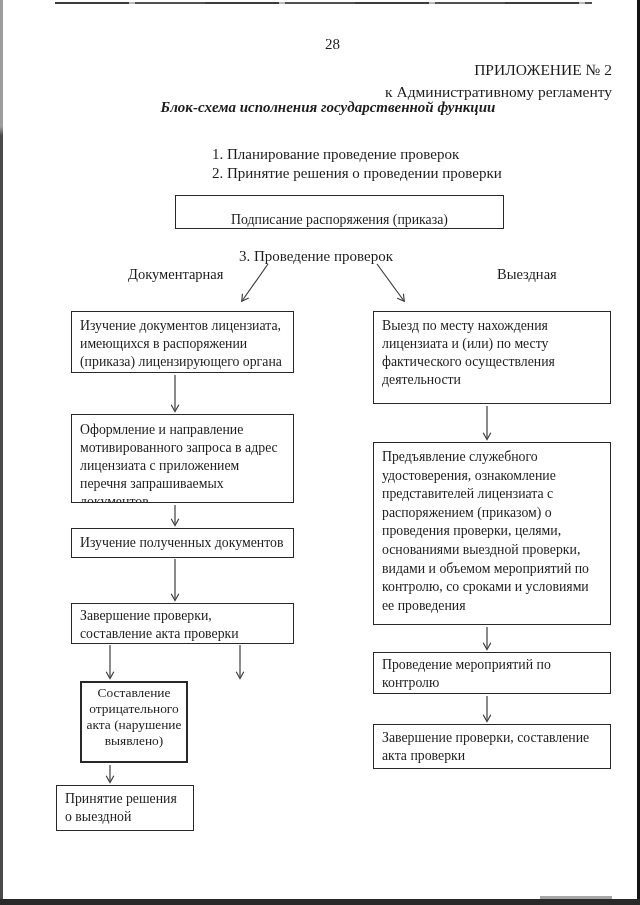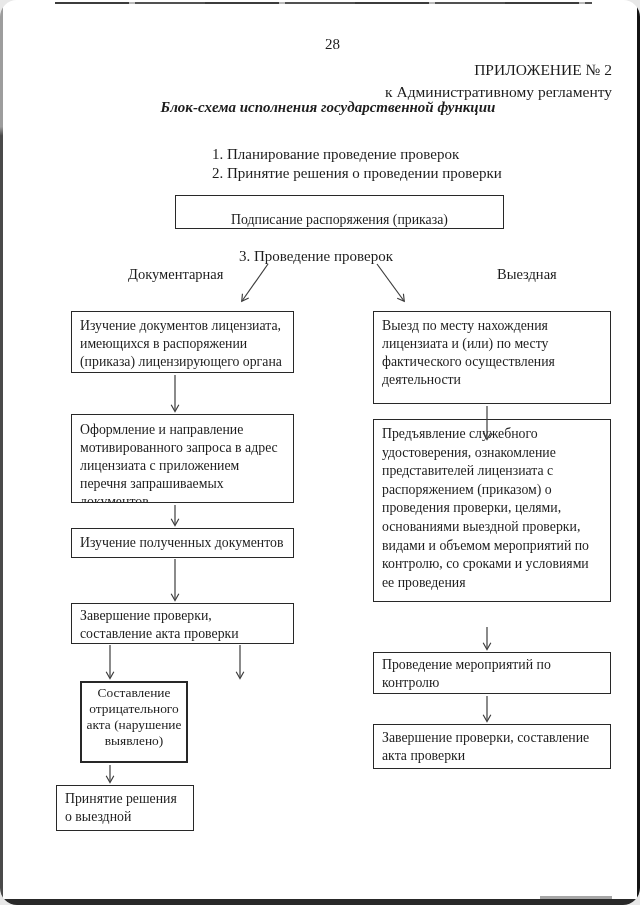--- a/index.html
+++ b/index.html
@@ -6,21 +6,21 @@
   * { box-sizing: border-box; }
   html,body { margin:0; padding:0; }
   body {
     width:640px; height:905px;
     font-family:"Liberation Serif","DejaVu Serif",serif;
     color:var(--ink);
     background:#e8e8e8;
   }
   .page {
     position:relative; width:640px; height:905px;
-    background:var(--paper); overflow:hidden;border-radius:17px;
+    background:var(--paper); overflow:hidden;
   }
   
   .edge { position:absolute; }
   .edge-left   { left:0; top:0; width:3px; height:905px;
                  background:linear-gradient(#9d9d9d 0 14%, #4a4a4a 15% 100%); }
   .edge-right  { right:0; top:0; width:3px; height:905px; background:#141414; }
   .edge-top    { left:55px; top:2px; width:537px; height:2px;
                  background:repeating-linear-gradient(90deg,#3c3c3c 0 74px,#b9b9b9 74px 80px,#515151 80px 150px); }
   .edge-bottom { left:0; bottom:0; width:640px; height:6px; background:#292929; }
   .edge-bottom-light { left:540px; bottom:6px; width:72px; height:3px; background:#a6a6a6; }
@@ -57,21 +57,21 @@
   .b-received  { top:528px; height:30px; }
   .b-complete  { top:603px; height:41px; padding-top:3px; }
   .b-negative  { left:56px;  top:681px; width:108px; height:82px;
                  border-width:2px; line-height:16px; font-size:13.4px; padding:2px 2px;margin-left:24px; }
   .b-positive  { left:184px; top:682px; width:107px; height:84px;
                  border-width:2px; line-height:16px; font-size:13.4px; padding:3px 2px; }
   .b-decision  { left:56px; top:785px; width:138px; height:46px; padding-top:4px; }
 
   .box-r { left:373px; width:238px; }
   .r-travel   { top:311px; height:93px; }
-  .r-present  { top:419px; height:183px; line-height:18.6px; }
+  .r-present  { top:442px; height:183px; line-height:18.6px; }
   .r-control  { top:652px; height:42px; padding-top:3px; }
   .r-complete { top:724px; height:45px; padding-top:4px; }
 
   svg.connectors { position:absolute; left:0; top:0; width:640px; height:905px;
                    pointer-events:none; }
   svg.connectors path, svg.connectors line { stroke:#3d3d3d; stroke-width:1.2; fill:none; }
 </style>
 </head>
 <body>
 

